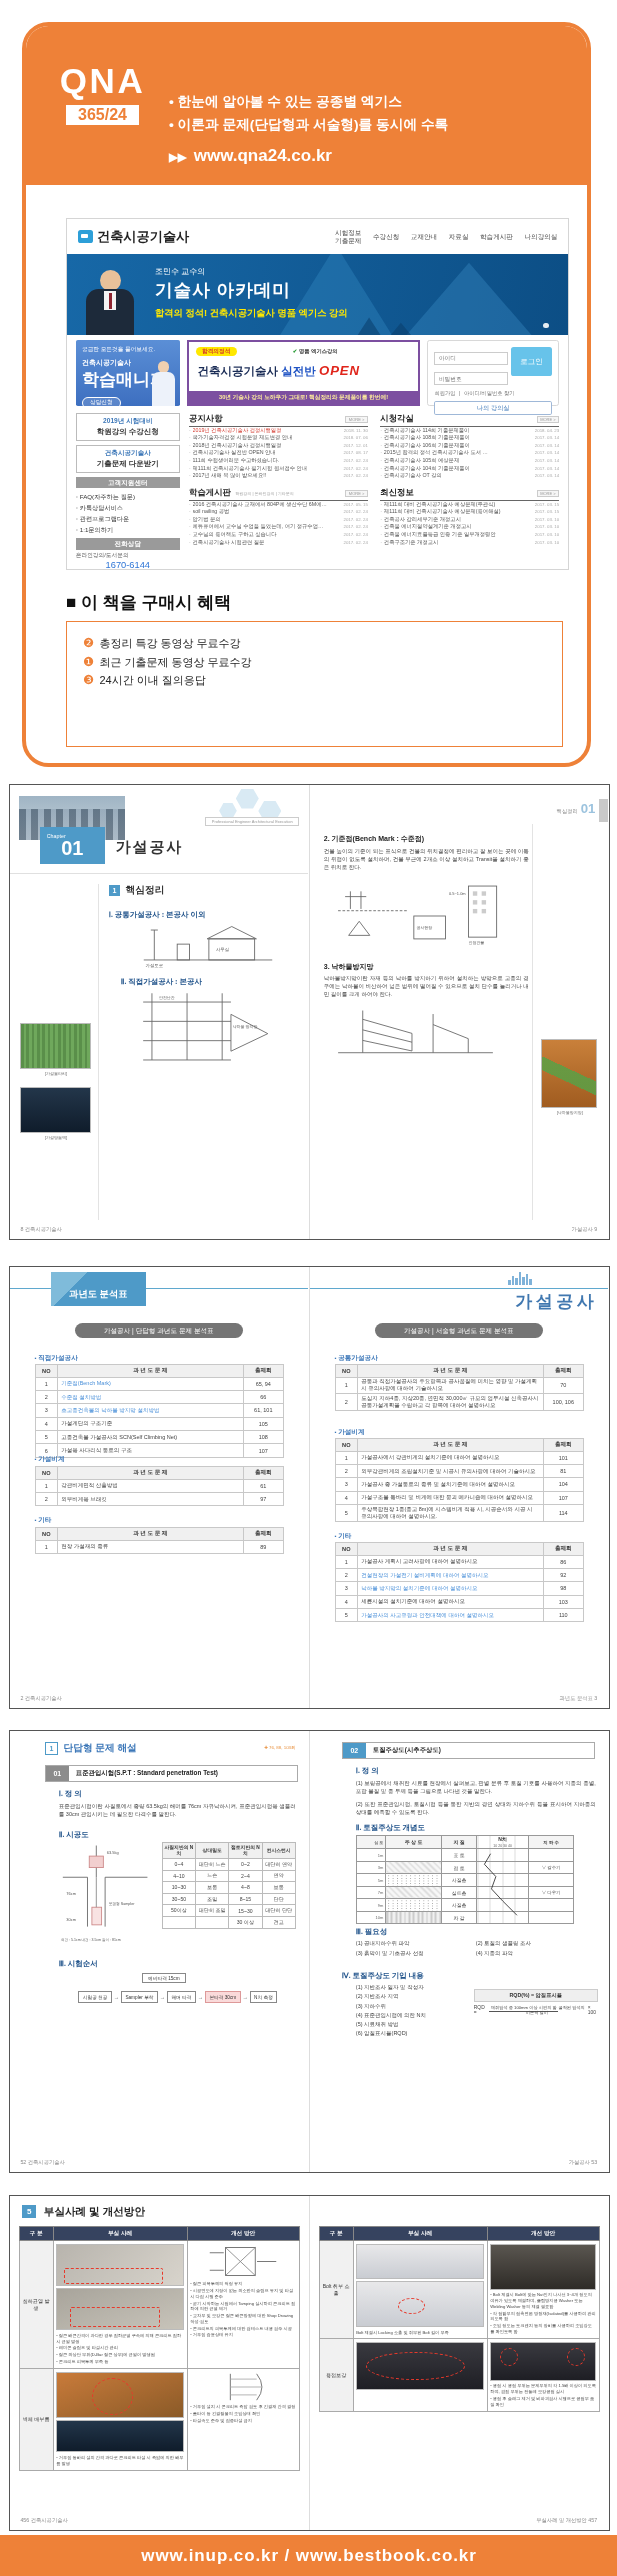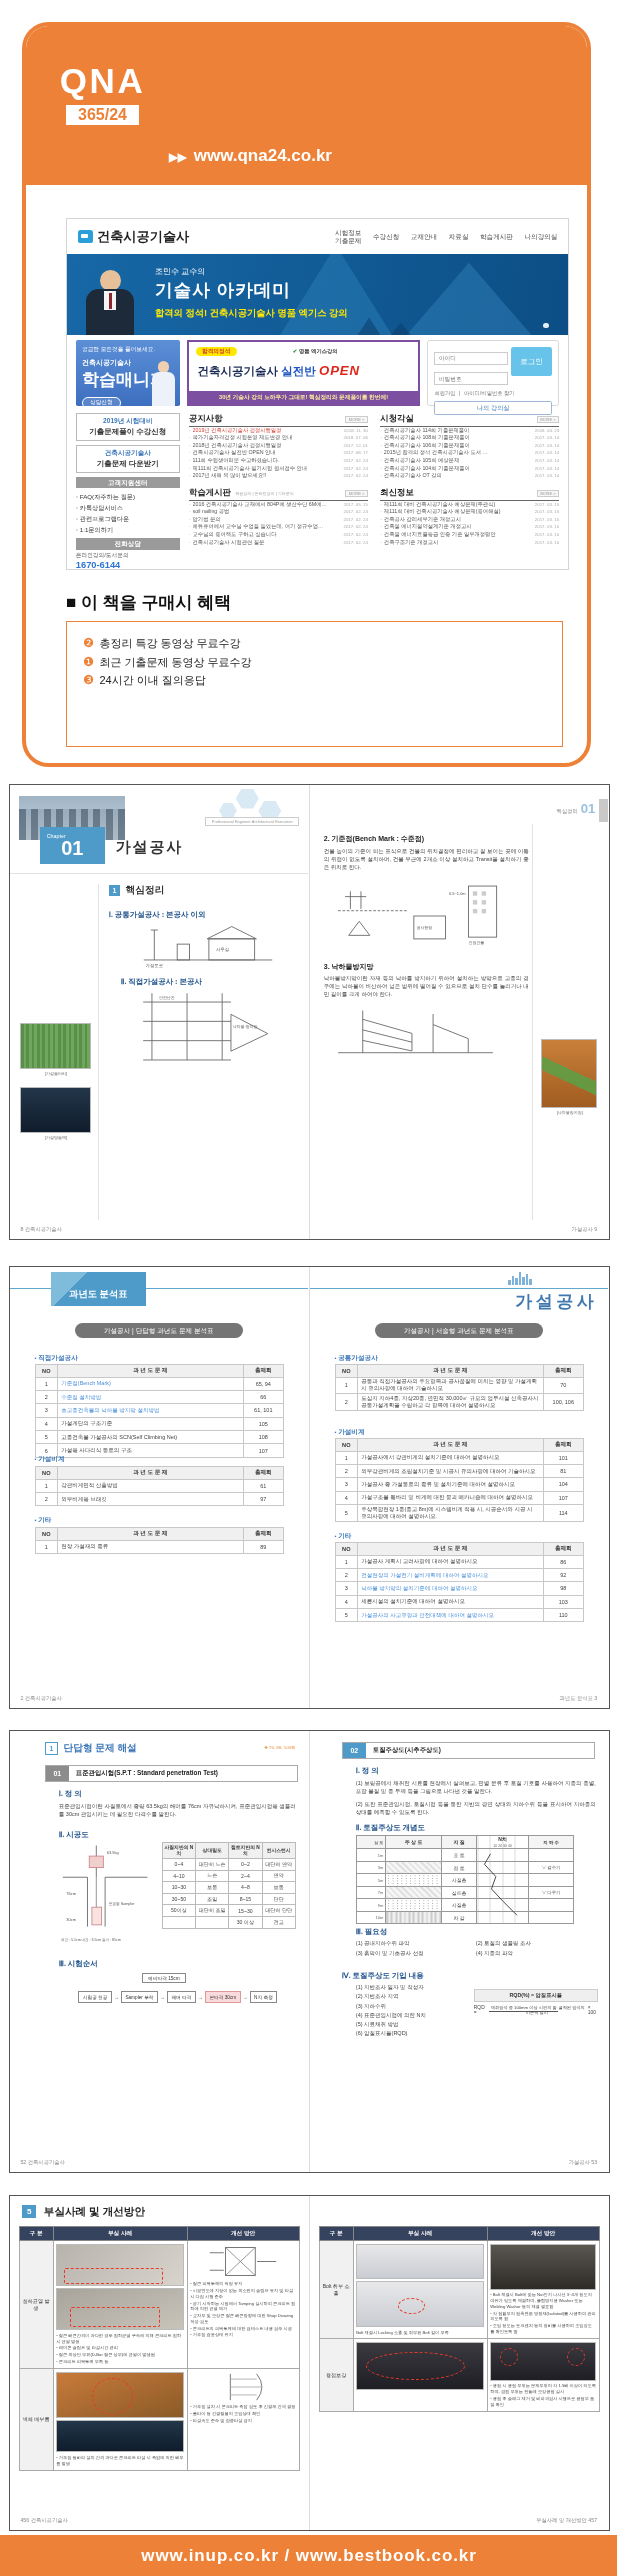--- a/index.html
+++ b/index.html
@@ -69,21 +69,21 @@
   .s-class-btn{margin-top:3.5px;width:100%;height:14px;border:0.9px solid #9FB8D8;background:#fff;color:#3C77B8;font-size:6.2px;border-radius:1.8px;cursor:pointer;}
   .s-lists{position:relative;height:157px;padding:0 8.8px;box-sizing:border-box;}
   .s-side{position:absolute;left:8.8px;top:1.8px;width:104px;}
   .s-side-box{border:0.9px solid #bbb;height:26.5px;display:flex;flex-direction:column;justify-content:center;align-items:center;margin-bottom:3.5px;cursor:pointer;}
   .s-sb1{font-size:6.6px;font-weight:bold;color:#3C77B8;}
   .s-sb2{font-size:7.5px;font-weight:bold;color:#333;margin-top:0.9px;}
   .s-gray-h{background:#9A9A9A;color:#fff;font-size:6.6px;font-weight:bold;height:11.5px;line-height:11.5px;text-align:center;margin-bottom:2.6px;}
   .s-sup-item{font-size:6.2px;color:#333;line-height:11px;cursor:pointer;}
   .s-sup-item::before{content:"◦ ";color:#888;}
   .s-phone-l{font-size:5.7px;color:#555;margin-top:2.6px;}
-  .s-phone-n{font-size:9.3px;font-weight:bold;color:#2E75D6;}
+  .s-phone-n{font-size:9.3px;font-weight:normal;color:#2E75D6;text-align:center;}
   .s-boards{position:absolute;left:122px;top:1.8px;right:8.8px;display:grid;grid-template-columns:1fr 1fr;column-gap:12.4px;row-gap:7px;}
   .board{}
   .b-head{display:flex;align-items:baseline;border-bottom:1.3px solid #666;padding-bottom:1.8px;}
   .b-title{font-size:8.4px;font-weight:bold;color:#222;}
   .b-tabs{font-size:4px;color:#999;margin-left:4.4px;}
   .b-more{margin-left:auto;font-size:4px;color:#999;border:0.9px solid #ccc;background:#f6f6f6;padding:0 2.6px;cursor:pointer;}
   .b-item{display:flex;align-items:baseline;font-size:5.3px;color:#555;line-height:7.6px;cursor:pointer;}
   .b-dot{margin-right:1.8px;color:#888;}
   .b-t{flex:1;white-space:nowrap;overflow:hidden;text-overflow:ellipsis;}
   .b-d{font-size:4.4px;color:#aaa;margin-left:3.5px;white-space:nowrap;}
@@ -208,20 +208,25 @@
 </style>
 </head>
 <body>
 
 <div class="promo">
   <div class="promo-head">
     <div class="qna-logo">
       <div class="qna-top">QNA</div>
       <div class="qna-badge">365/24</div>
     </div>
+    <div class="promo-bullets">
+
+    <div class="promo-bullet">한눈에 알아볼 수 있는 공종별 엑기스</div>
+        <div class="promo-bullet">이론과 문제(단답형과 서술형)를 동시에 수록</div>
+      </div>
     <div class="promo-url"><span class="arr">▶▶</span><span class="u">www.qna24.co.kr</span></div>
   </div>
 
   <div class="shot">
     <div class="s-head">
       <div class="s-logo">
           <span class="s-logo-ic"></span>
           <span>건축시공기술사</span>
         </div>
       <div class="s-nav">
@@ -298,21 +303,21 @@
           <span>|</span>
           <span>아이디/비밀번호 찾기</span>
         </div>
         <button class="s-class-btn">나의 강의실</button>
       </div>
     </div>
     <div class="s-lists">
       <div class="s-side">
         <div class="s-side-box">
           <div class="s-sb1">2019년 시험대비</div>
-          <div class="s-sb2">기출문제풀이 수강신청</div>
+          <div class="s-sb2">학원강의 수강신청</div>
         </div>
         <div class="s-side-box">
           <div class="s-sb1">건축시공기술사</div>
           <div class="s-sb2">기출문제 다운받기</div>
         </div>
         <div class="s-gray-h">고객지원센터</div>
         <div>
 
         <div class="s-sup-item">FAQ(자주하는 질문)</div>
             <div class="s-sup-item">카톡상담서비스</div>

